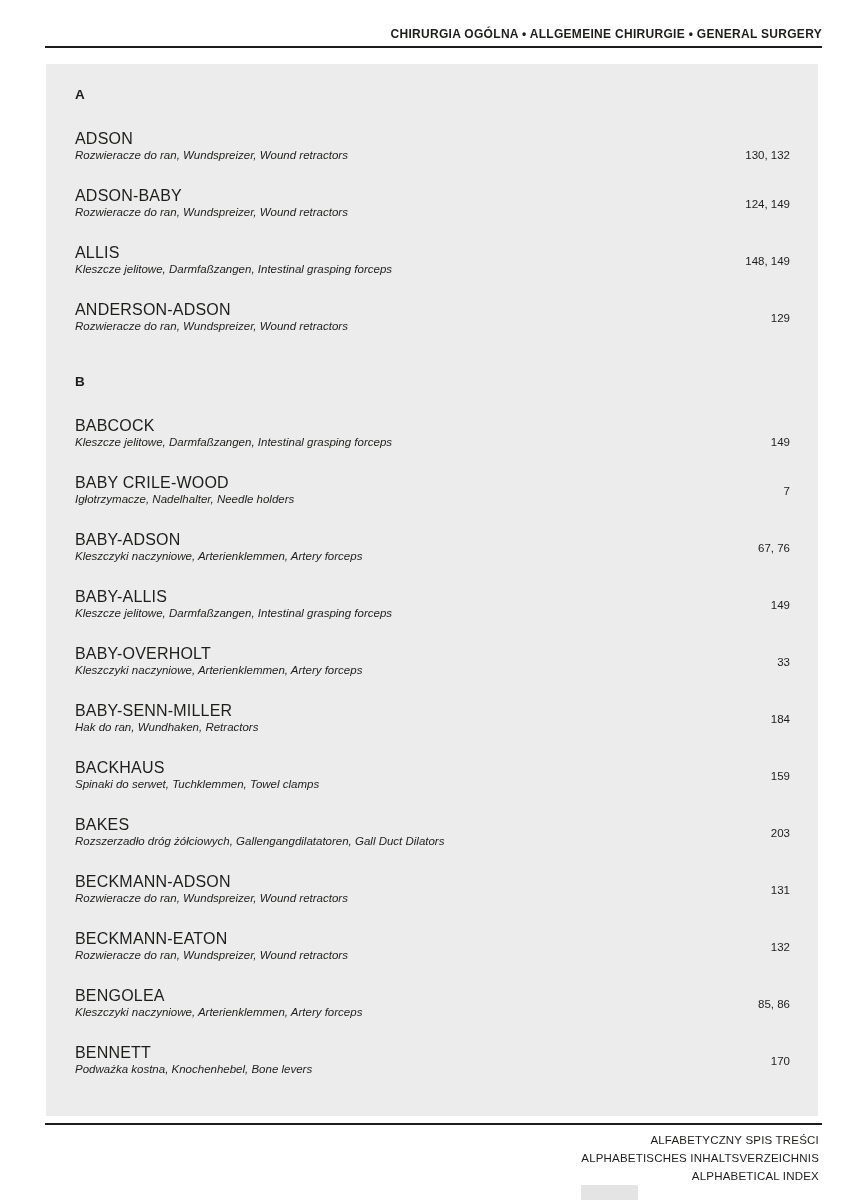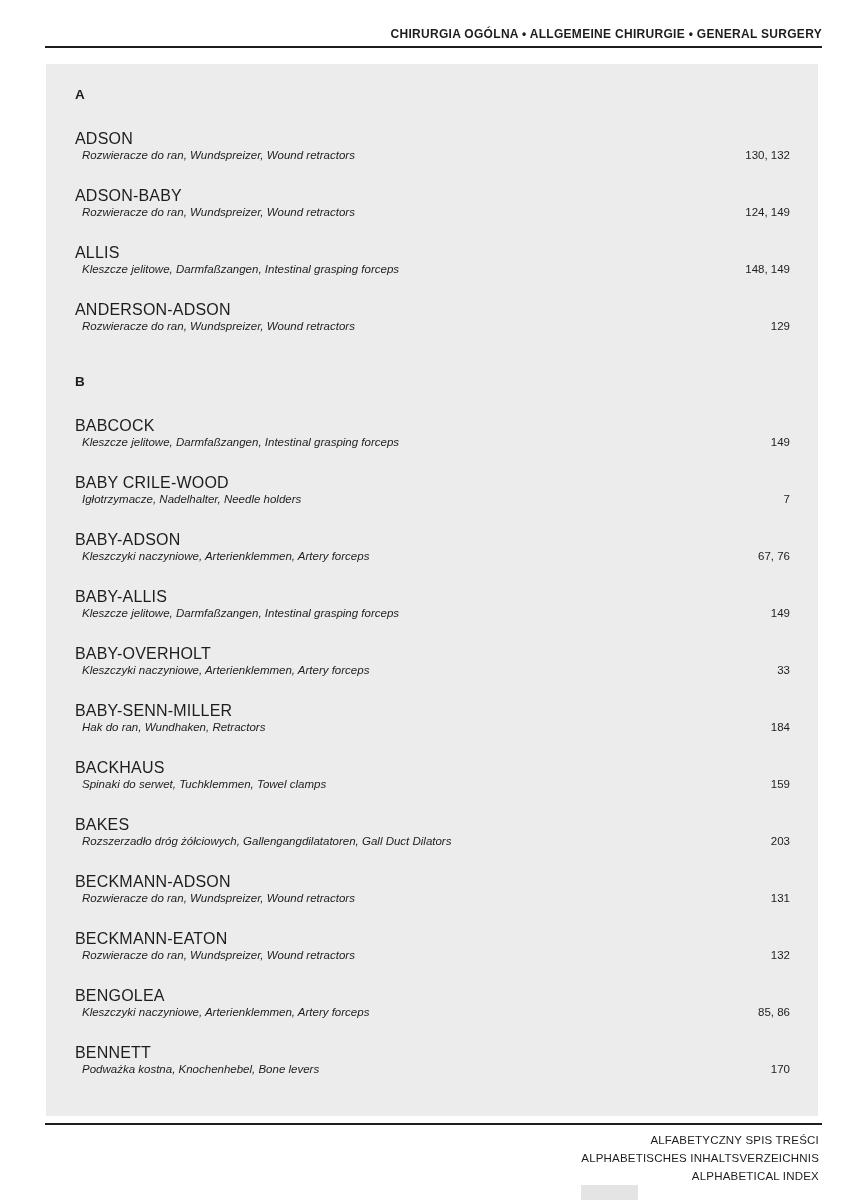--- a/index.html
+++ b/index.html
@@ -37,31 +37,31 @@
     width: 772px; height: 1052px;
     background: var(--content-bg);
     padding: 22px 28px 0 29px;
   }
   .section + .section { margin-top: 38px; }
   .section-letter {
     font-size: 13.5px; font-weight: 700;
     line-height: 18px; margin-bottom: 26px;
     letter-spacing: 0.2px;
   }
-  .entry + .entry { margin-top: 23px; }
+  .entry + .entry { margin-top: 23px; align-items: center; }
   .entry {
     display: flex; justify-content: space-between; align-items: flex-end;
   }
   .entry-name {
     display: block;
     font-size: 16px; line-height: 17px; letter-spacing: 0.2px;
   }
   .entry-desc {
     display: block;
-    font-size: 11.5px; line-height: 17px; font-style: italic; margin-left: 7px;
+    font-size: 11.5px; line-height: 17px; font-style: italic;
   }
   .entry-pages {
     font-size: 11.5px; line-height: 17px; white-space: nowrap;
     padding-left: 20px;
   }
 
   
   .footer-rule {
     position: absolute; top: 1123px; left: 45px; right: 28px;
     height: 2px; background: var(--rule);

